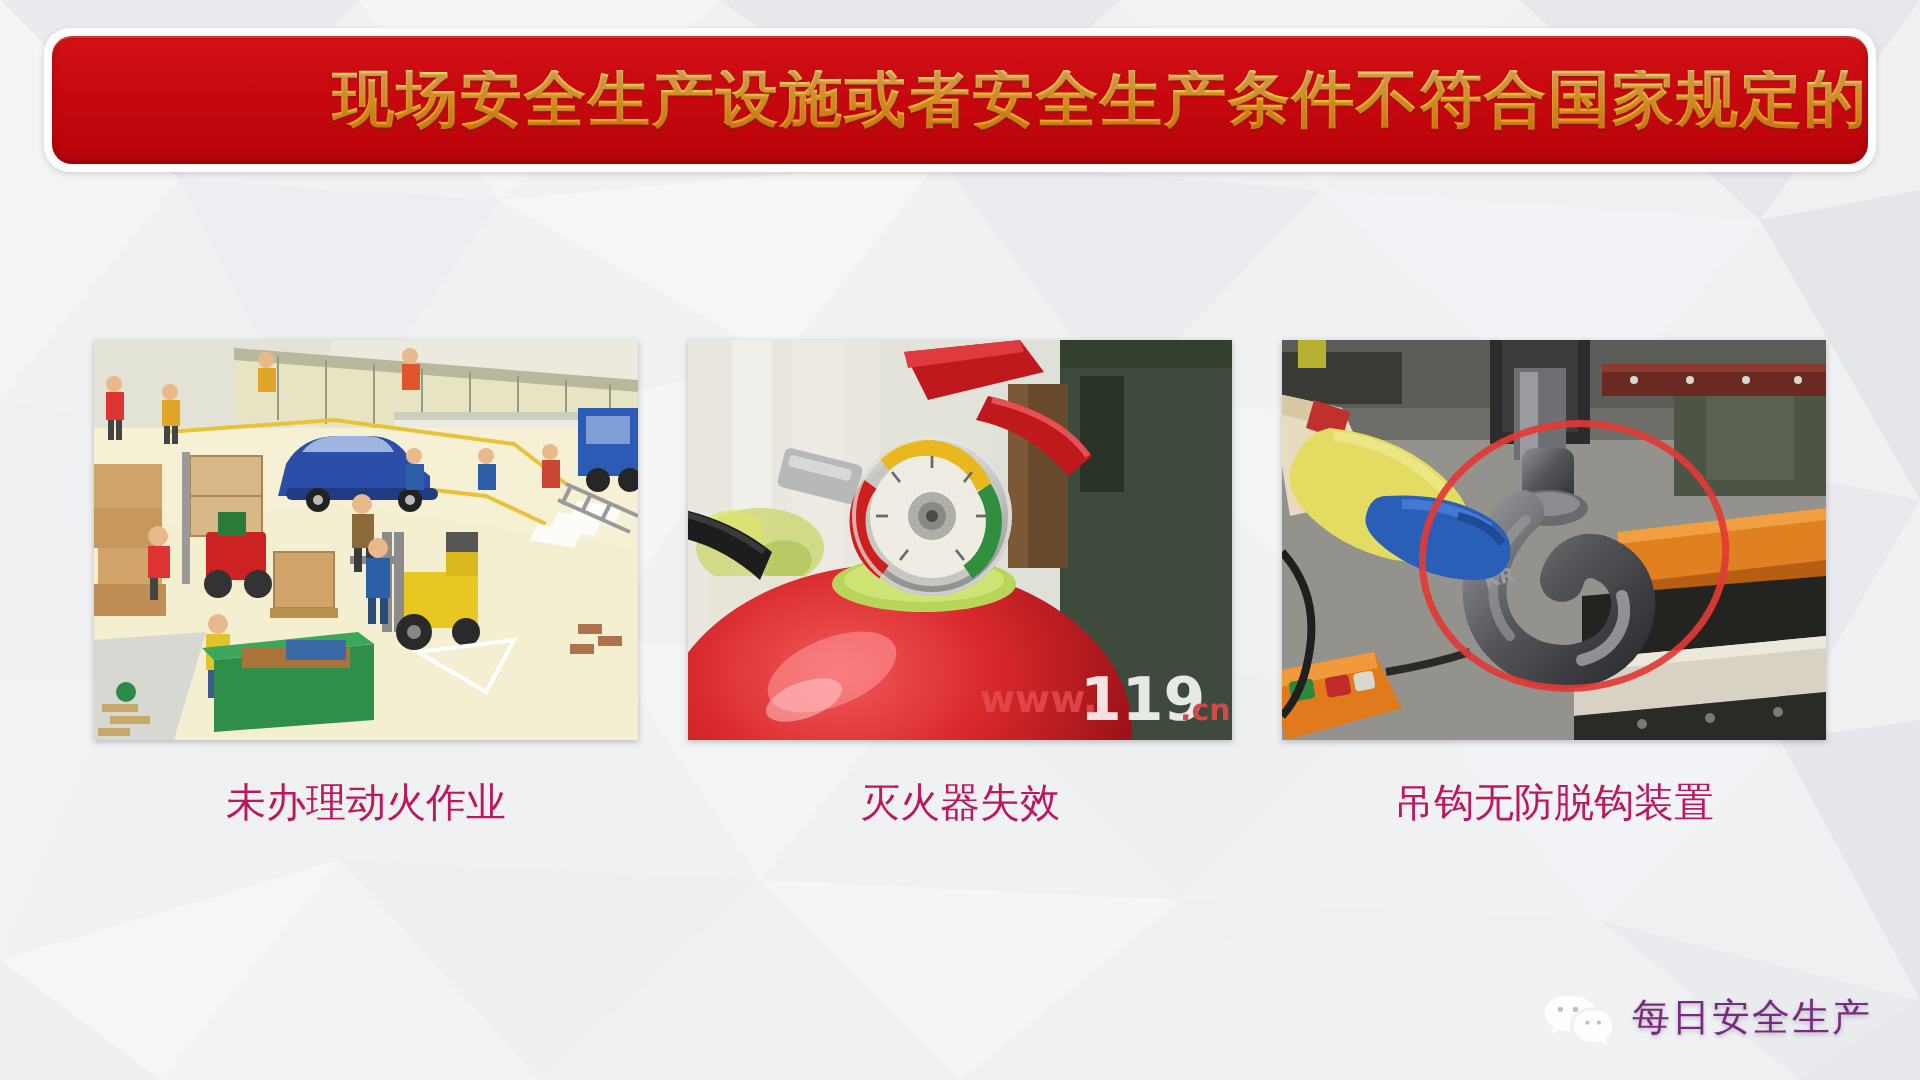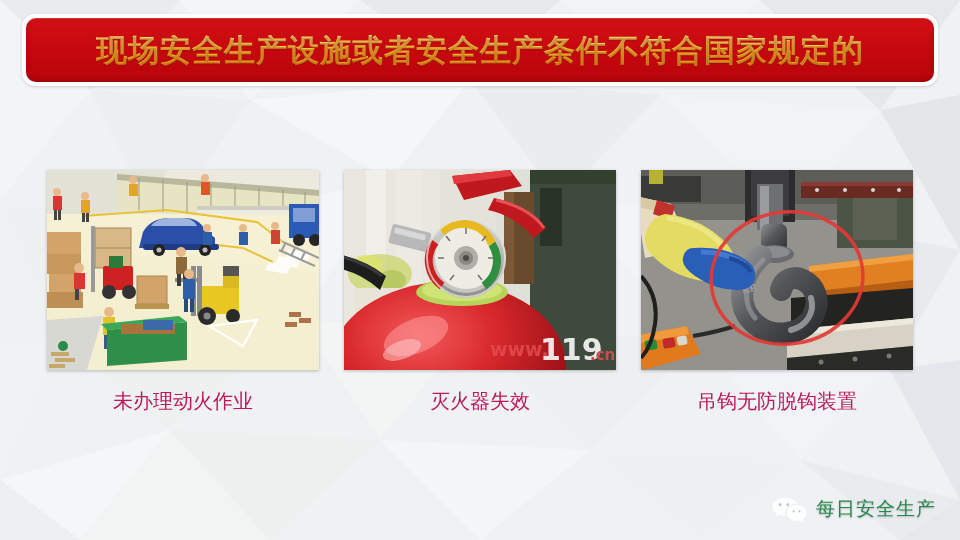--- a/index.html
+++ b/index.html
@@ -48,21 +48,21 @@
   .banner {
     position: relative;
     width: 100%;
     height: 100%;
     border-radius: 10px;
     background: linear-gradient(180deg, #d11116 0%, #c8090f 42%, #b8050b 100%);
     box-shadow: inset 0 1px 0 rgba(255,255,255,0.16),
                 inset 0 -2px 5px rgba(90,0,0,0.30);
     display: flex;
     align-items: center;
-    justify-content: center;
+    justify-content: flex-end;
     overflow: hidden;
   }
   .banner-title {
     font-family: "DejaVu Sans", "Liberation Sans", sans-serif;
     font-size: 31px;
     font-weight: bold;
     letter-spacing: 1px;
     line-height: 1;
     color: #ffd24a;
     background: linear-gradient(180deg, #ffe27a 0%, #ffcc33 50%, #f0a81e 100%);
@@ -125,21 +125,21 @@
     bottom: 16px;
     display: flex;
     align-items: center;
     gap: 9px;
     opacity: 0.92;
   }
   .watermark .wm-icon { display: block; width: 36px; height: 30px; }
   .watermark .wm-text {
     font-family: Liberation Serif, serif;
     font-size: 19px;
-    color: #15803d;
+    color: #701a75;
     letter-spacing: 1px;
     text-shadow: 0 1px 2px rgba(130,130,140,0.55);
     white-space: nowrap;
   }
 </style>
 </head>
 <body>
 
 <div id="slide">
 

